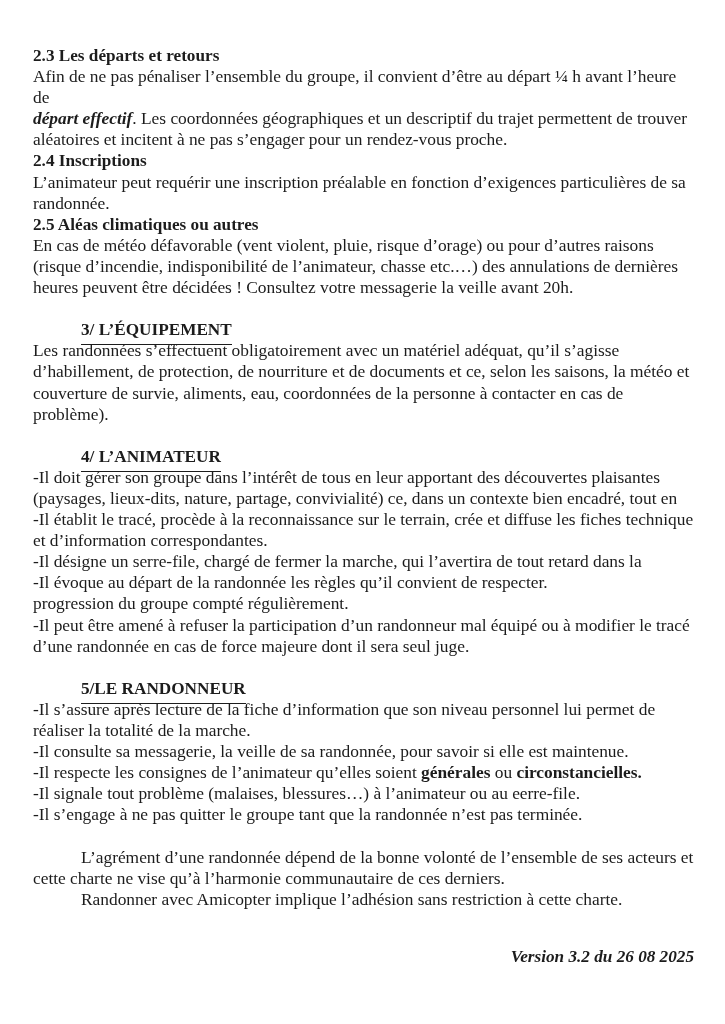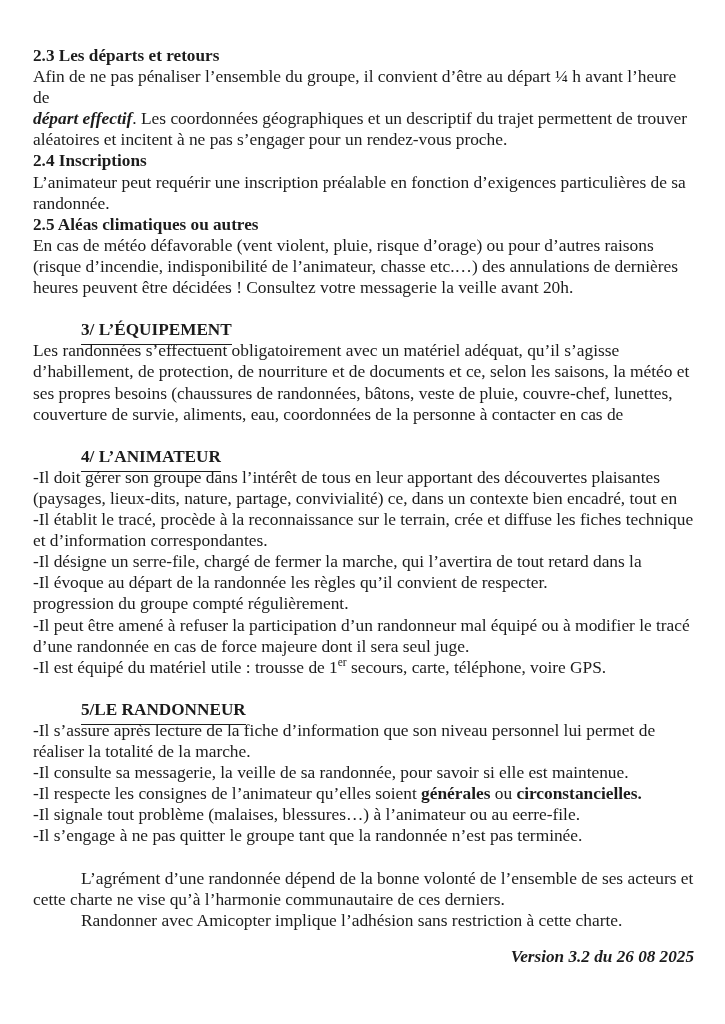--- a/index.html
+++ b/index.html
@@ -100,36 +100,35 @@
     <div class="head">2.5 Aléas climatiques ou autres</div>
     <div class="line">En cas de météo défavorable (vent violent, pluie, risque d’orage) ou pour d’autres raisons</div>
     <div class="line">(risque d’incendie, indisponibilité de l’animateur, chasse etc.…) des annulations de dernières</div>
     <div class="line">heures peuvent être décidées ! Consultez votre messagerie la veille avant 20h.</div>
 
     <div class="spacer"></div>
 
     <div class="head-ul-wrap"><span class="head-ul">3/ L’ÉQUIPEMENT</span></div>
     <div class="line">Les randonnées s’effectuent obligatoirement avec un matériel adéquat, qu’il s’agisse</div>
     <div class="line">d’habillement, de protection, de nourriture et de documents et ce, selon les saisons, la météo et</div>
-    <div class="line">ses propres besoins (chaussures de randonnées, bâtons, veste de pluie, couvre-chef, lunettes,</div>
     <div class="line">couverture de survie, aliments, eau, coordonnées de la personne à contacter en cas de</div>
+    <div class="line">problème).</div>
 
     <div class="spacer"></div>
 
     <div class="head-ul-wrap"><span class="head-ul">4/ L’ANIMATEUR</span></div>
     <div class="line">-Il doit gérer son groupe dans l’intérêt de tous en leur apportant des découvertes plaisantes</div>
     <div class="line">(paysages, lieux-dits, nature, partage, convivialité) ce, dans un contexte bien encadré, tout en</div>
     <div class="line">-Il établit le tracé, procède à la reconnaissance sur le terrain, crée et diffuse les fiches technique</div>
     <div class="line">et d’information correspondantes.</div>
     <div class="line">-Il désigne un serre-file, chargé de fermer la marche, qui l’avertira de tout retard dans la</div>
     <div class="line">-Il évoque au départ de la randonnée les règles qu’il convient de respecter.</div>
     <div class="line">progression du groupe compté régulièrement.</div>
     <div class="line">-Il peut être amené à refuser la participation d’un randonneur mal équipé ou à modifier le tracé</div>
     <div class="line">d’une randonnée en cas de force majeure dont il sera seul juge.</div>
-    <div class="line"><span>-Il est équipé du matériel utile : trousse de 1</span><sup>er</sup><span> secours, carte, téléphone, voire GPS.</span></div>
 
     <div class="spacer"></div>
 
     <div class="head-ul-wrap"><span class="head-ul">5/LE RANDONNEUR</span></div>
     <div class="line">-Il s’assure après lecture de la fiche d’information que son niveau personnel lui permet de</div>
     <div class="line">réaliser la totalité de la marche.</div>
     <div class="line">-Il consulte sa messagerie, la veille de sa randonnée, pour savoir si elle est maintenue.</div>
     <div class="line"><span>-Il respecte les consignes de l’animateur qu’elles soient </span><span class="b">générales</span><span> ou </span><span class="b">circonstancielles.</span></div>
     <div class="line">-Il signale tout problème (malaises, blessures…) à l’animateur ou au eerre-file.</div>
     <div class="line">-Il s’engage à ne pas quitter le groupe tant que la randonnée n’est pas terminée.</div>

